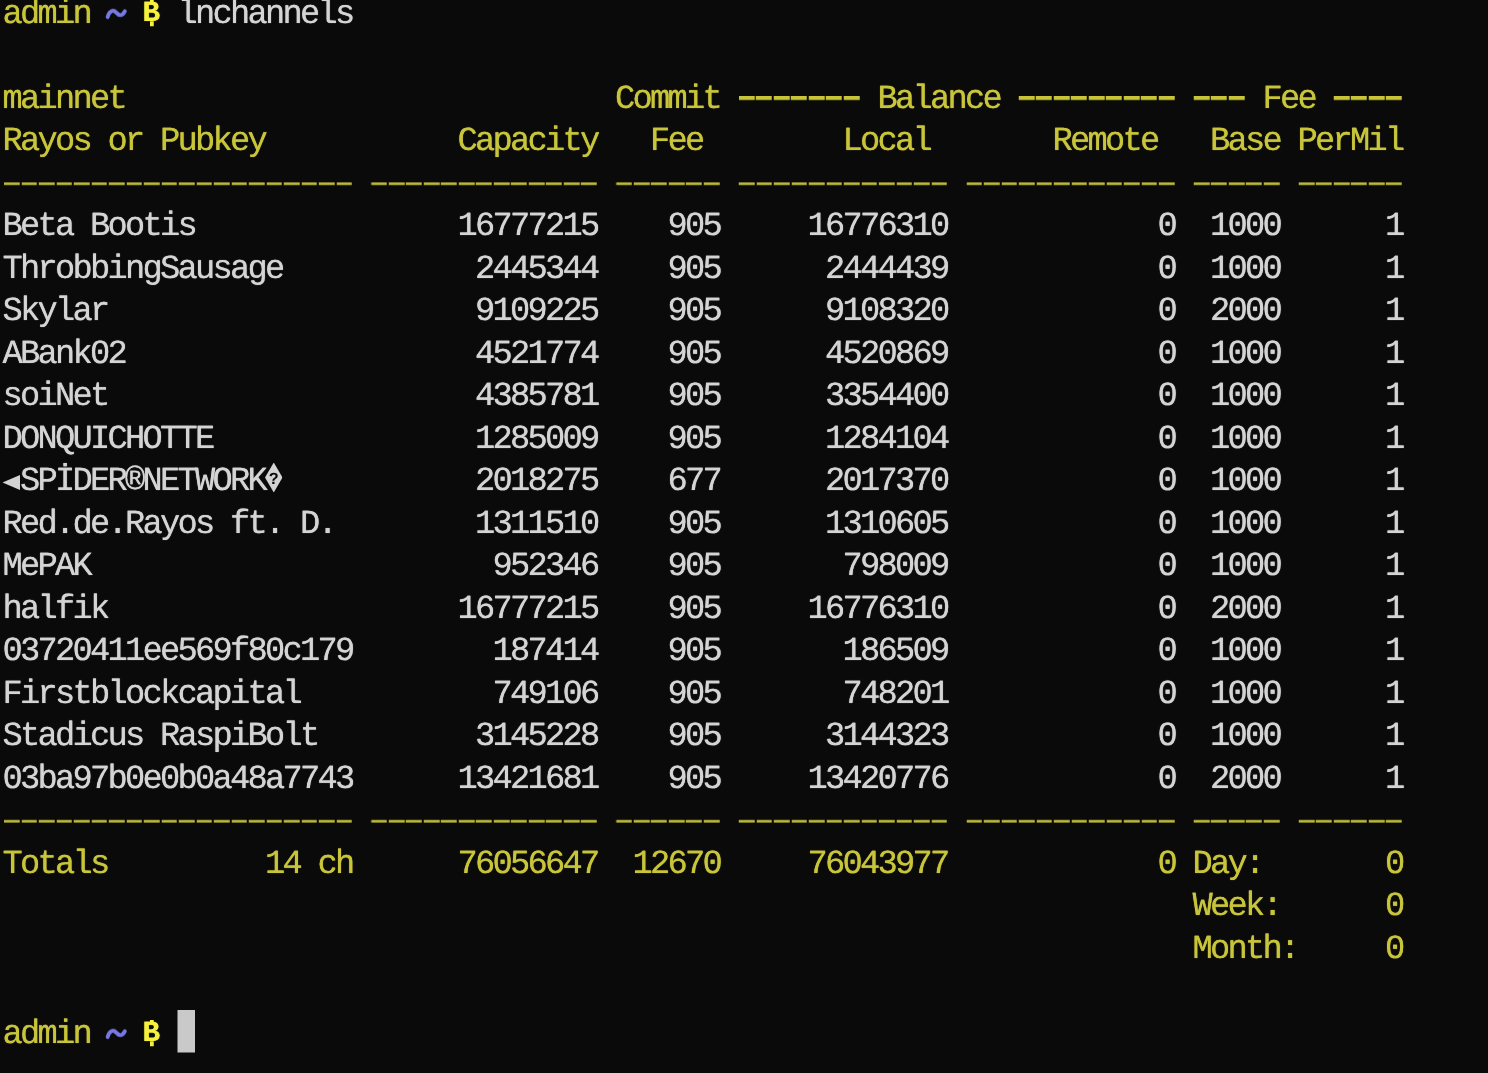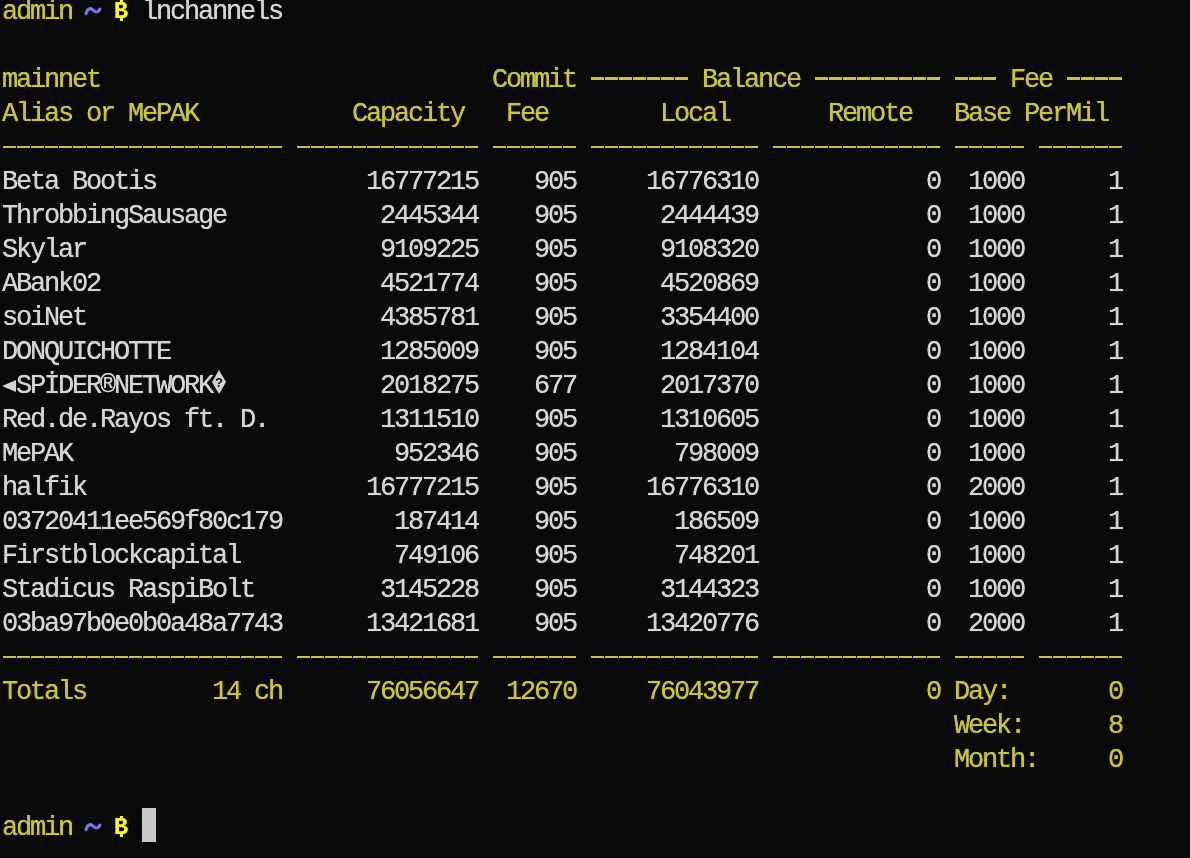--- a/index.html
+++ b/index.html
@@ -6,39 +6,39 @@
       font-family:"Liberation Mono",monospace;font-size:27px;line-height:34px;
       letter-spacing:-2.2026px;white-space:pre;text-shadow:0 0 0.7px currentColor;will-change:transform;}
   .y{color:#c9c53b;} .w{color:#d4d4d4;}
   .bb{font-weight:bold;}
   .ov{position:absolute;font-family:"Liberation Mono",monospace;white-space:pre;text-shadow:0 0 0.7px currentColor;will-change:transform;}
 </style></head>
 <body>
 <pre><span class="y">admin</span>     <span class="w">lnchannels</span>
 
 <span class="y">mainnet                            Commit         Balance               Fee     </span>
-<span class="y">Alias or MePAK           Capacity   Fee        Local       Remote   Base PerMil</span>
+<span class="y">Rayos or Pubkey           Capacity   Fee        Local       Remote   Base PerMil</span>
 
 <span class="w">Beta Bootis               16777215    905     16776310            0  1000      1</span>
 <span class="w">ThrobbingSausage           2445344    905      2444439            0  1000      1</span>
-<span class="w">Skylar                     9109225    905      9108320            0  1000      1</span>
+<span class="w">Skylar                     9109225    905      9108320            0  2000      1</span>
 <span class="w">ABank02                    4521774    905      4520869            0  1000      1</span>
 <span class="w">soiNet                     4385781    905      3354400            0  1000      1</span>
 <span class="w">DONQUICHOTTE               1285009    905      1284104            0  1000      1</span>
 <span class="w"> SPİDER®NETWORK            2018275    677      2017370            0  1000      1</span>
 <span class="w">Red.de.Rayos ft. D.        1311510    905      1310605            0  1000      1</span>
 <span class="w">MePAK                       952346    905       798009            0  1000      1</span>
 <span class="w">halfik                    16777215    905     16776310            0  2000      1</span>
 <span class="w">03720411ee569f80c179        187414    905       186509            0  1000      1</span>
 <span class="w">Firstblockcapital           749106    905       748201            0  1000      1</span>
 <span class="w">Stadicus RaspiBolt         3145228    905      3144323            0  1000      1</span>
 <span class="w">03ba97b0e0b0a48a7743      13421681    905     13420776            0  2000      1</span>
 
 <span class="y">Totals         14 ch      76056647  12670     76043977            0 Day:       0</span>
-<span class="y">                                                                    Week:      8</span>
+<span class="y">                                                                    Week:      0</span>
 <span class="y">                                                                    Month:     0</span>
 
 <span class="y">admin</span></pre>
 <div style="position:absolute;left:591.2px;top:77.3px;width:96.6px;height:2.9px;background:repeating-linear-gradient(90deg,#c9c53b 0px,#c9c53b 12.6px,transparent 12.6px,transparent 14px);"></div>
 <div style="position:absolute;left:815.2px;top:77.3px;width:124.6px;height:2.9px;background:repeating-linear-gradient(90deg,#c9c53b 0px,#c9c53b 12.6px,transparent 12.6px,transparent 14px);"></div>
 <div style="position:absolute;left:955.2px;top:77.3px;width:40.6px;height:2.9px;background:repeating-linear-gradient(90deg,#c9c53b 0px,#c9c53b 12.6px,transparent 12.6px,transparent 14px);"></div>
 <div style="position:absolute;left:1067.2px;top:77.3px;width:54.6px;height:2.9px;background:repeating-linear-gradient(90deg,#c9c53b 0px,#c9c53b 12.6px,transparent 12.6px,transparent 14px);"></div>
 <div style="position:absolute;left:3.2px;top:145.6px;width:278.6px;height:2.9px;background:repeating-linear-gradient(90deg,#c9c53b 0px,#c9c53b 12.6px,transparent 12.6px,transparent 14px);"></div>
 <div style="position:absolute;left:297.2px;top:145.6px;width:180.6px;height:2.9px;background:repeating-linear-gradient(90deg,#c9c53b 0px,#c9c53b 12.6px,transparent 12.6px,transparent 14px);"></div>
 <div style="position:absolute;left:493.2px;top:145.6px;width:82.6px;height:2.9px;background:repeating-linear-gradient(90deg,#c9c53b 0px,#c9c53b 12.6px,transparent 12.6px,transparent 14px);"></div>

